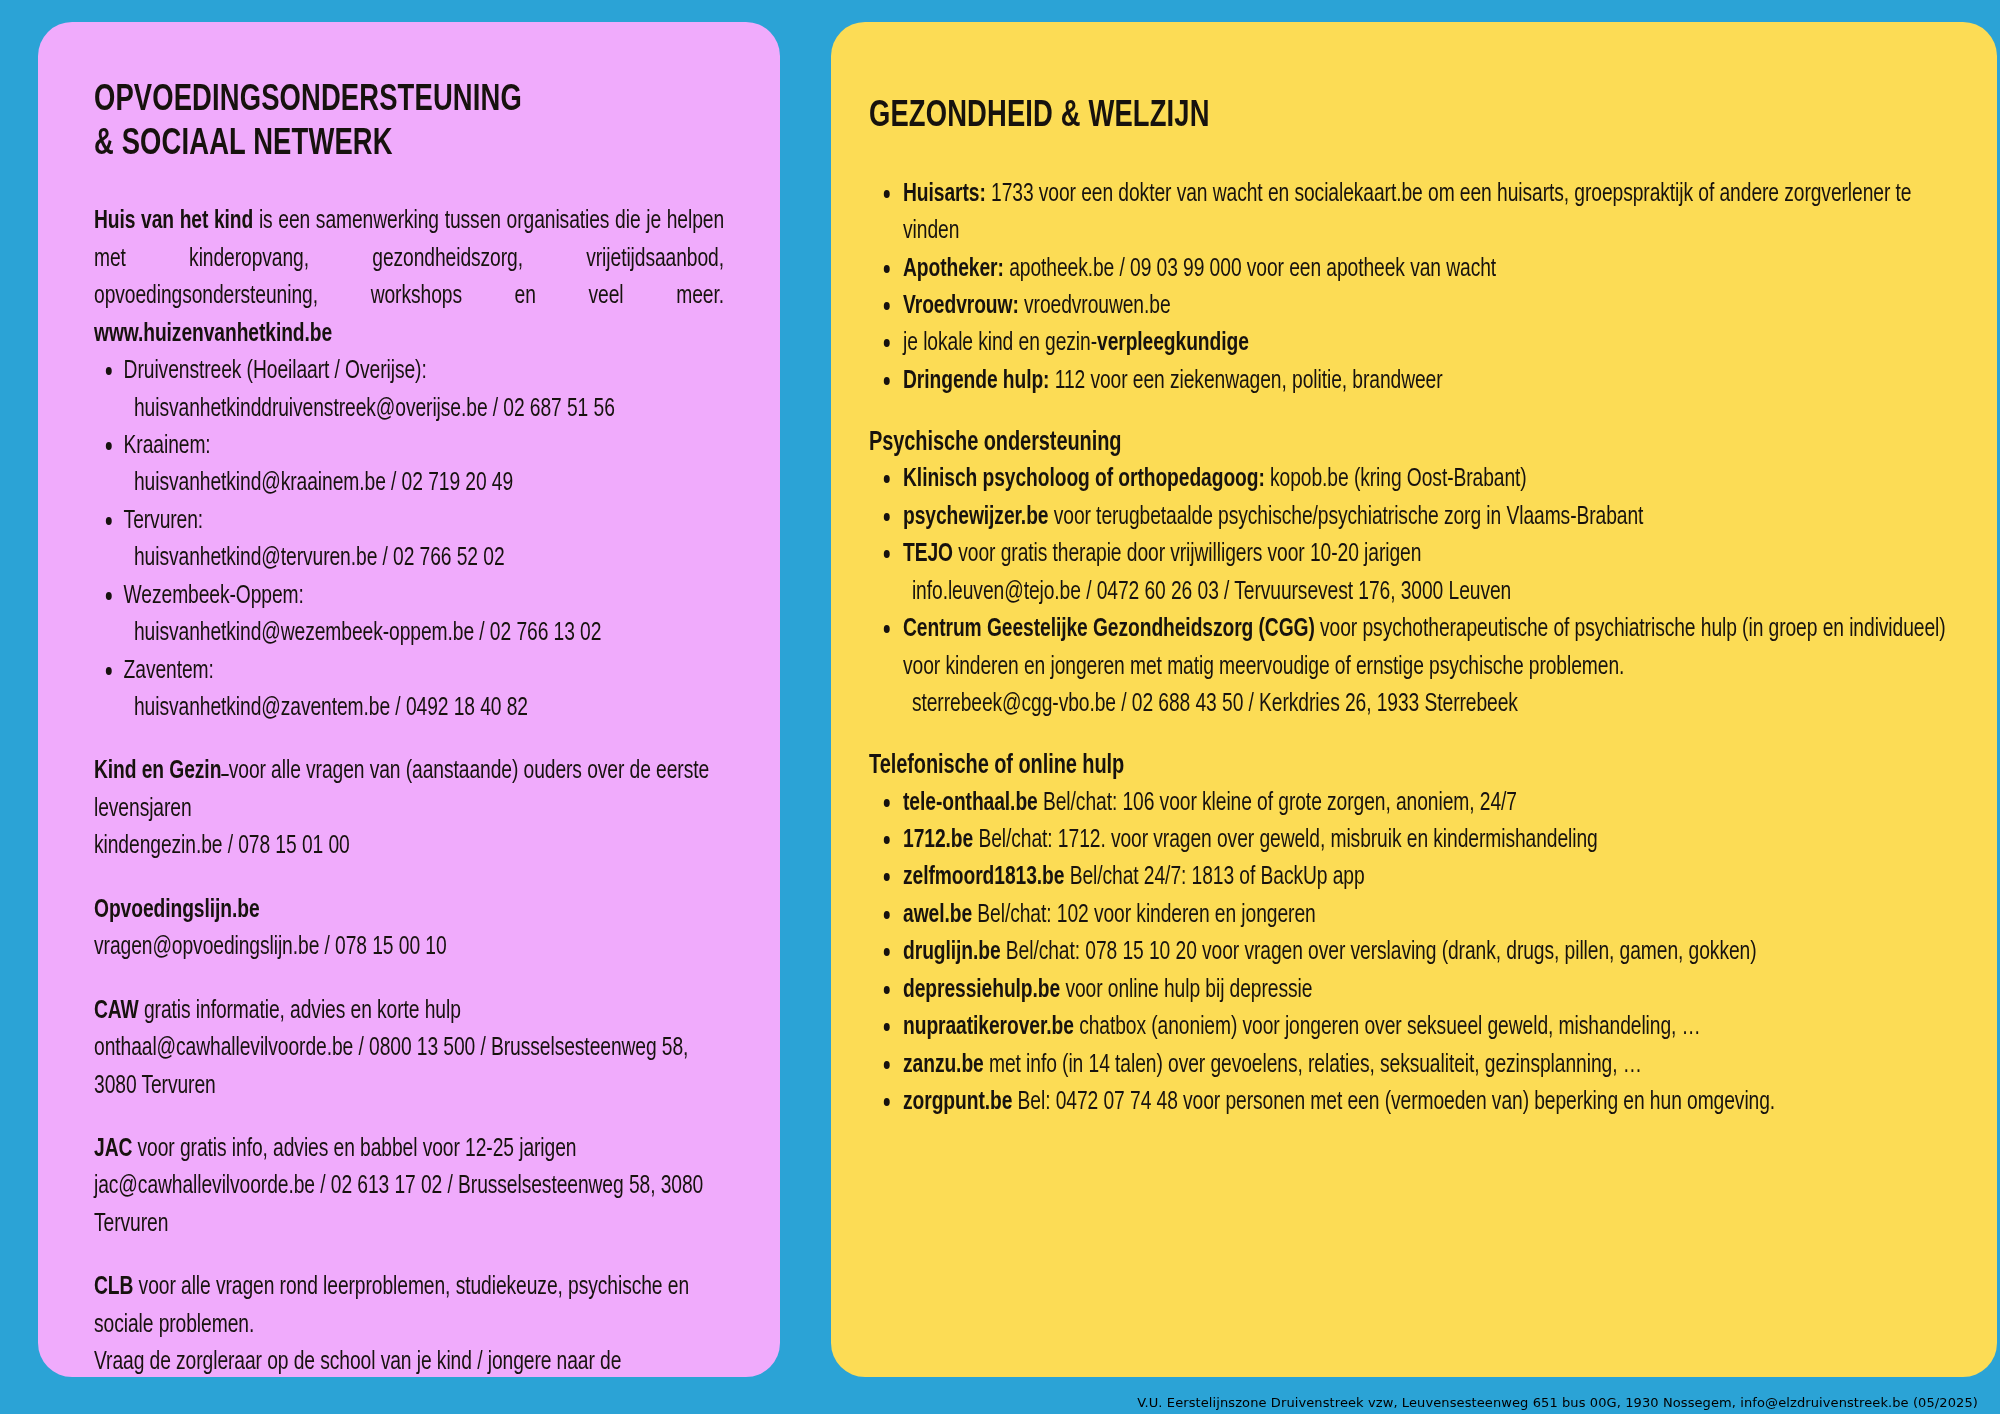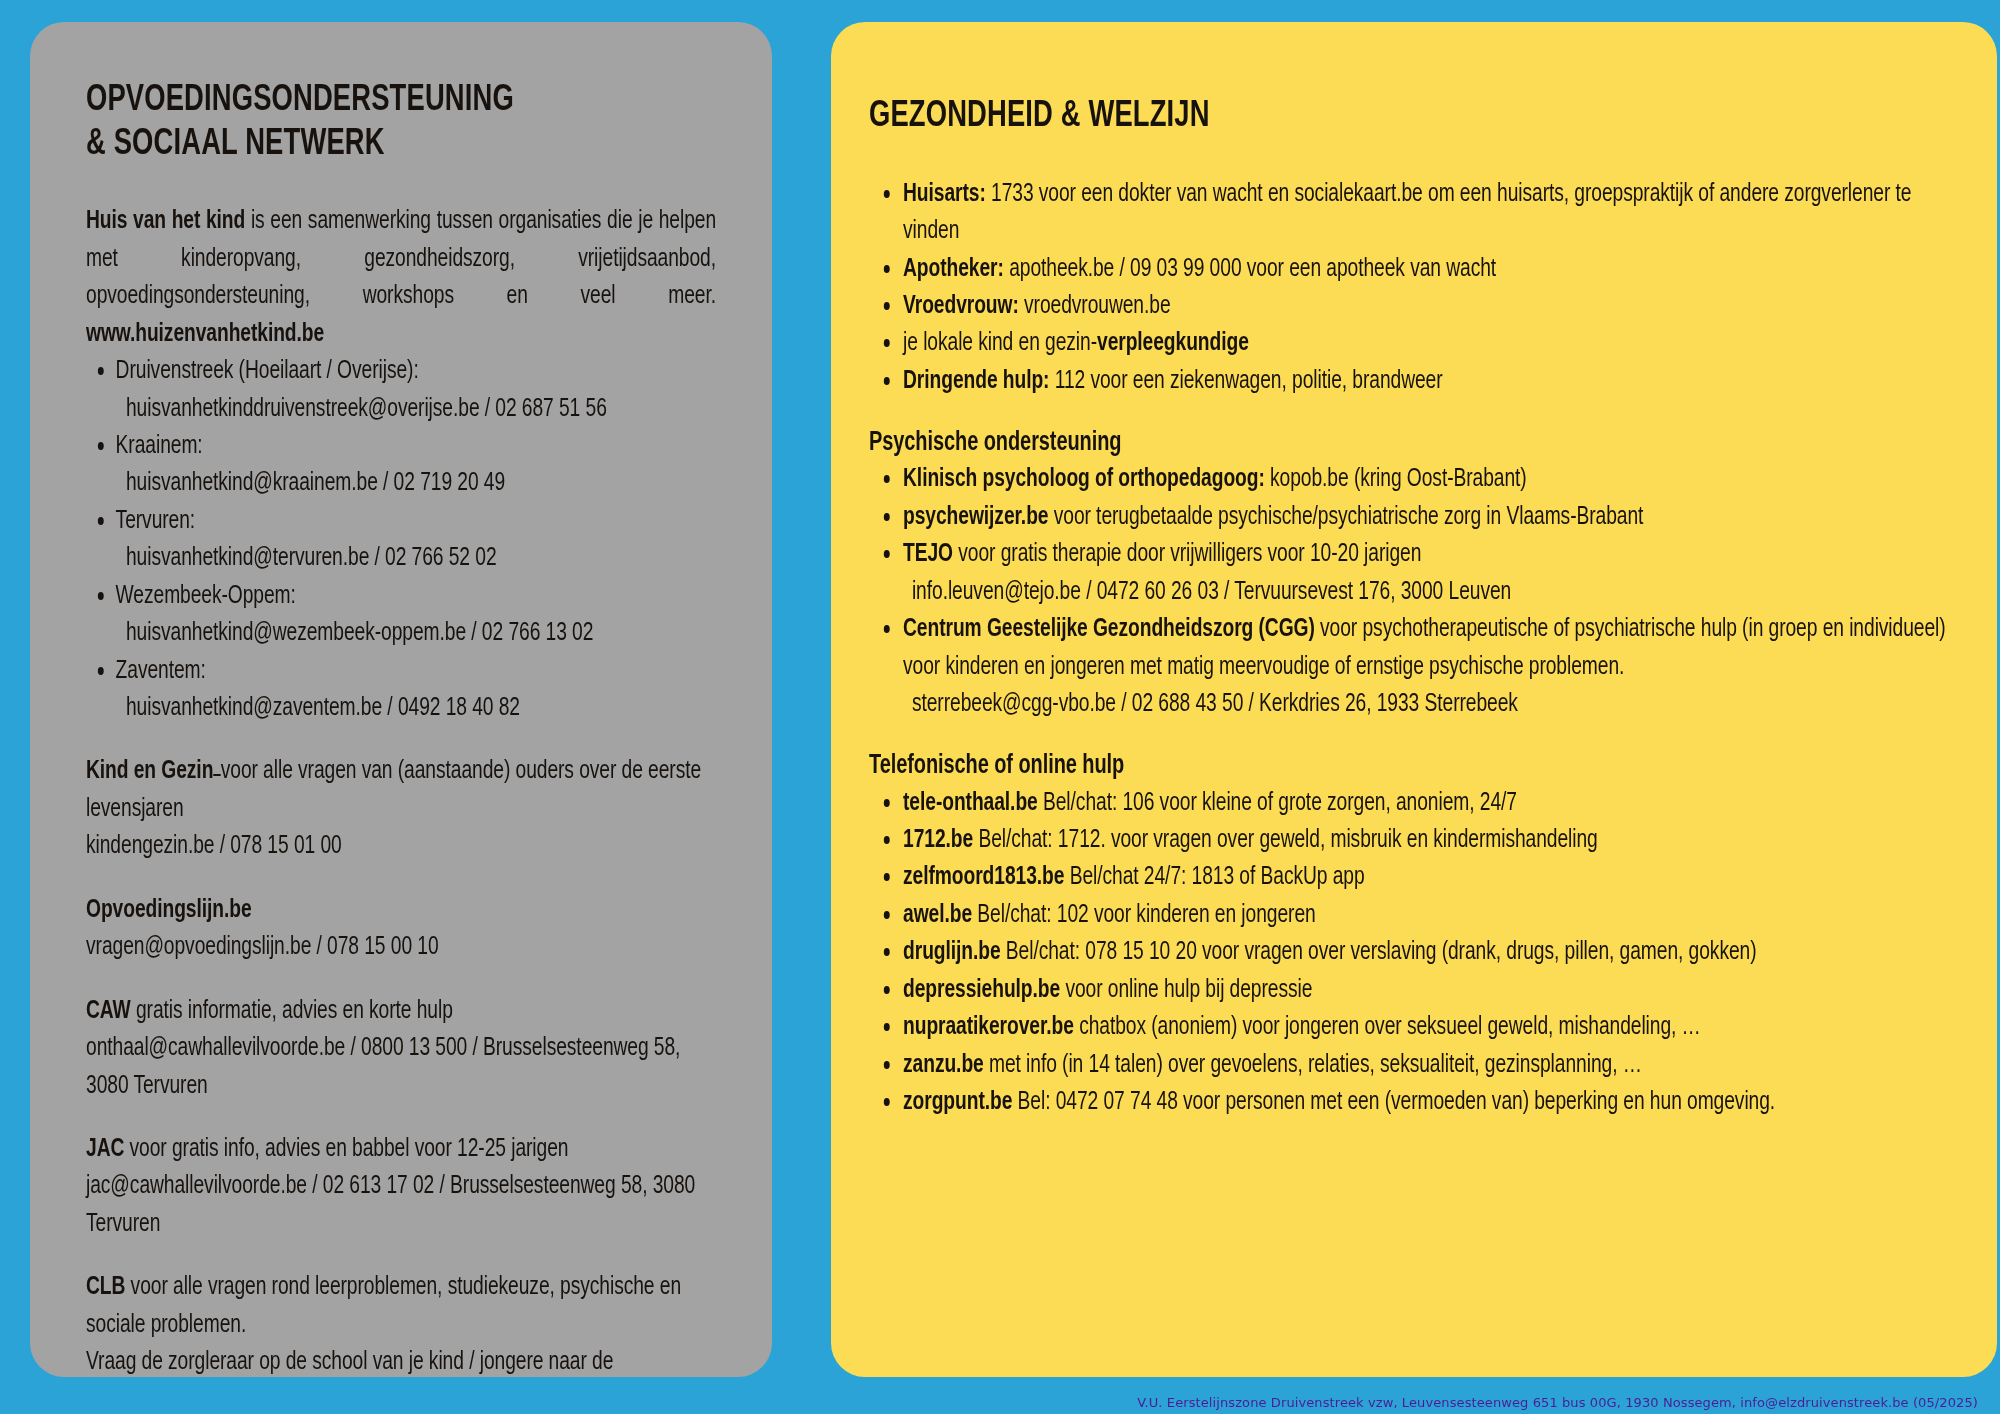--- a/index.html
+++ b/index.html
@@ -24,25 +24,25 @@
   }
 
   
   .panel {
     position: absolute;
     border-radius: 34px;
     overflow: hidden;
   }
 
   .panel-left {
-    left: 30px;
+    left: 38px;
     top: 22px;
     width: 742px;
     height: 1355px;
-    background: #a3a3a3;
+    background: #f0abfc;
   }
 
   .panel-right {
     left: 831px;
     top: 22px;
     width: 1166px;
     height: 1355px;
     background: #fcdc55;
   }
 
@@ -146,21 +146,21 @@
 
   
   .footer {
     position: absolute;
     left: 0;
     right: 22px;
     bottom: 4px;
     text-align: right;
     font-family: "DejaVu Sans", sans-serif;
     font-size: 13px;
-    color: #4c1d95;
+    color: #000000;
     letter-spacing: 0.1px;
     padding-left: 15px;
   }
 </style>
 </head>
 <body>
 
 <div class="page">
 
   <div class="panel panel-left">

